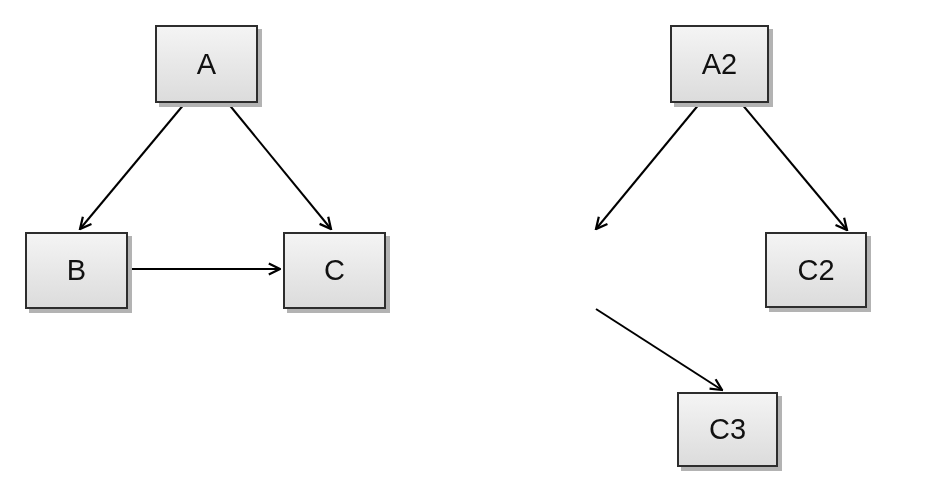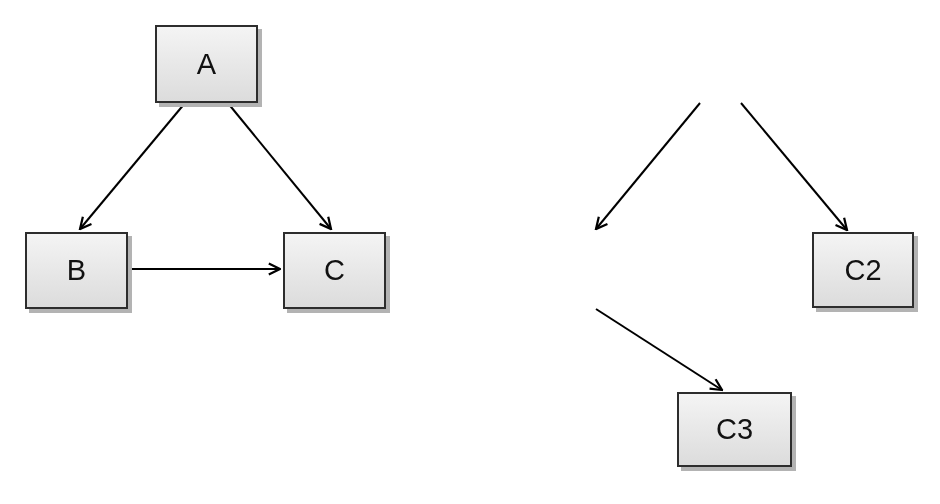--- a/index.html
+++ b/index.html
@@ -28,22 +28,22 @@
     font-size: 29px;
     color: #111111;
   }
   
   .node-a  { left: 155px; top: 25px;  width: 103px; height: 78px; }
   .node-b  { left: 25px;  top: 232px; width: 103px; height: 77px; }
   .node-c  { left: 283px; top: 232px; width: 103px; height: 77px; }
   
   .node-a2 { left: 670px; top: 25px;  width: 99px;  height: 78px; }
   .node-b2 { left: 542px; top: 232px; width: 102px; height: 77px; }
-  .node-c2 { left: 812px; top: 232px; width: 102px; height: 76px; text-align: right; }
-  .node-c3 { left: 677px; top: 392px; width: 115px; height: 75px; }
+  .node-c2 { left: 765px; top: 232px; width: 102px; height: 76px; text-align: right; }
+  .node-c3 { left: 677px; top: 392px; width: 101px; height: 75px; }
 </style>
 </head>
 <body>
 
 <div class="canvas">
 
   <svg class="edges-layer" width="940" height="504" viewBox="0 0 940 504" xmlns="http://www.w3.org/2000/svg">
     <defs>
       <marker id="arrowhead" viewBox="0 0 10 10" refX="9" refY="5" markerWidth="7" markerHeight="7" orient="auto">
         <path d="M 1 1 L 9 5 L 1 9" fill="none" stroke="#000000" stroke-width="1.6"></path>
@@ -62,20 +62,23 @@
   <div class="node node-a">
     <span>A</span>
   </div>
   <div class="node node-b">
     <span>B</span>
   </div>
   <div class="node node-c">
     <span>C</span>
   </div>
 
+  <div class="node node-a2">
+    <span>A2</span>
+  </div>
   <div class="node node-c2">
     <span>C2</span>
   </div>
   <div class="node node-c3">
     <span>C3</span>
   </div>
 
 </div>
 
 </body></html>

